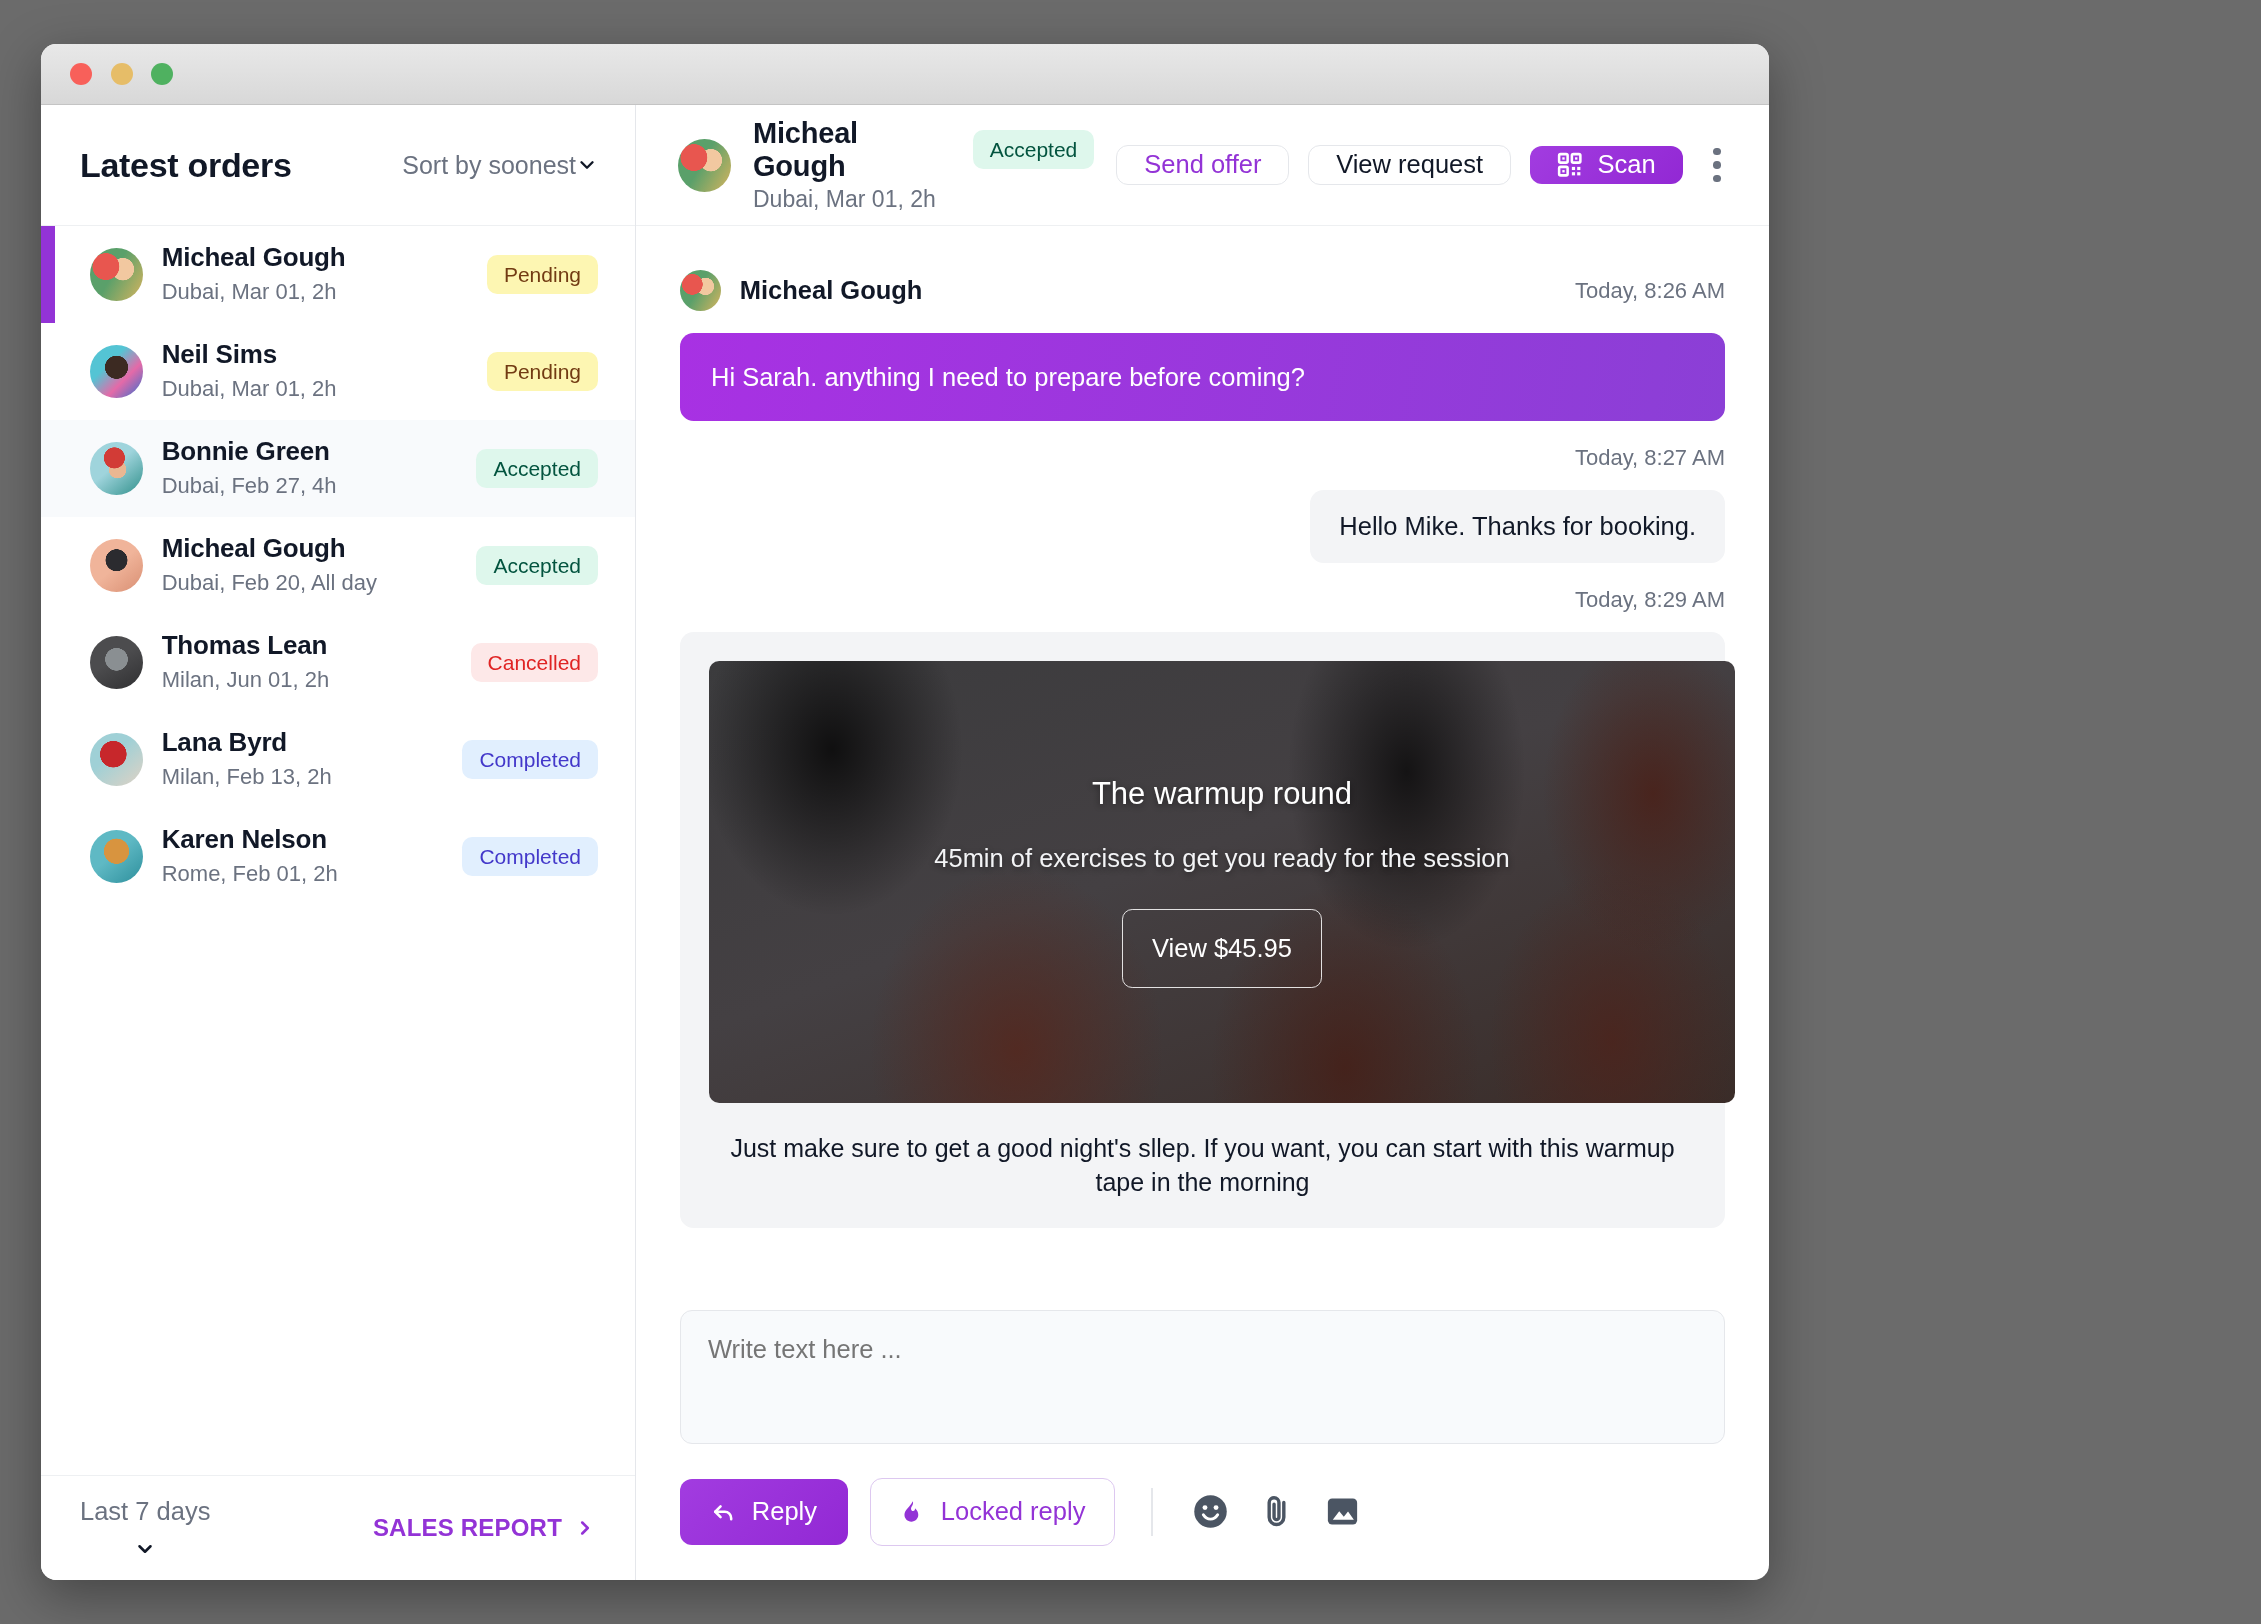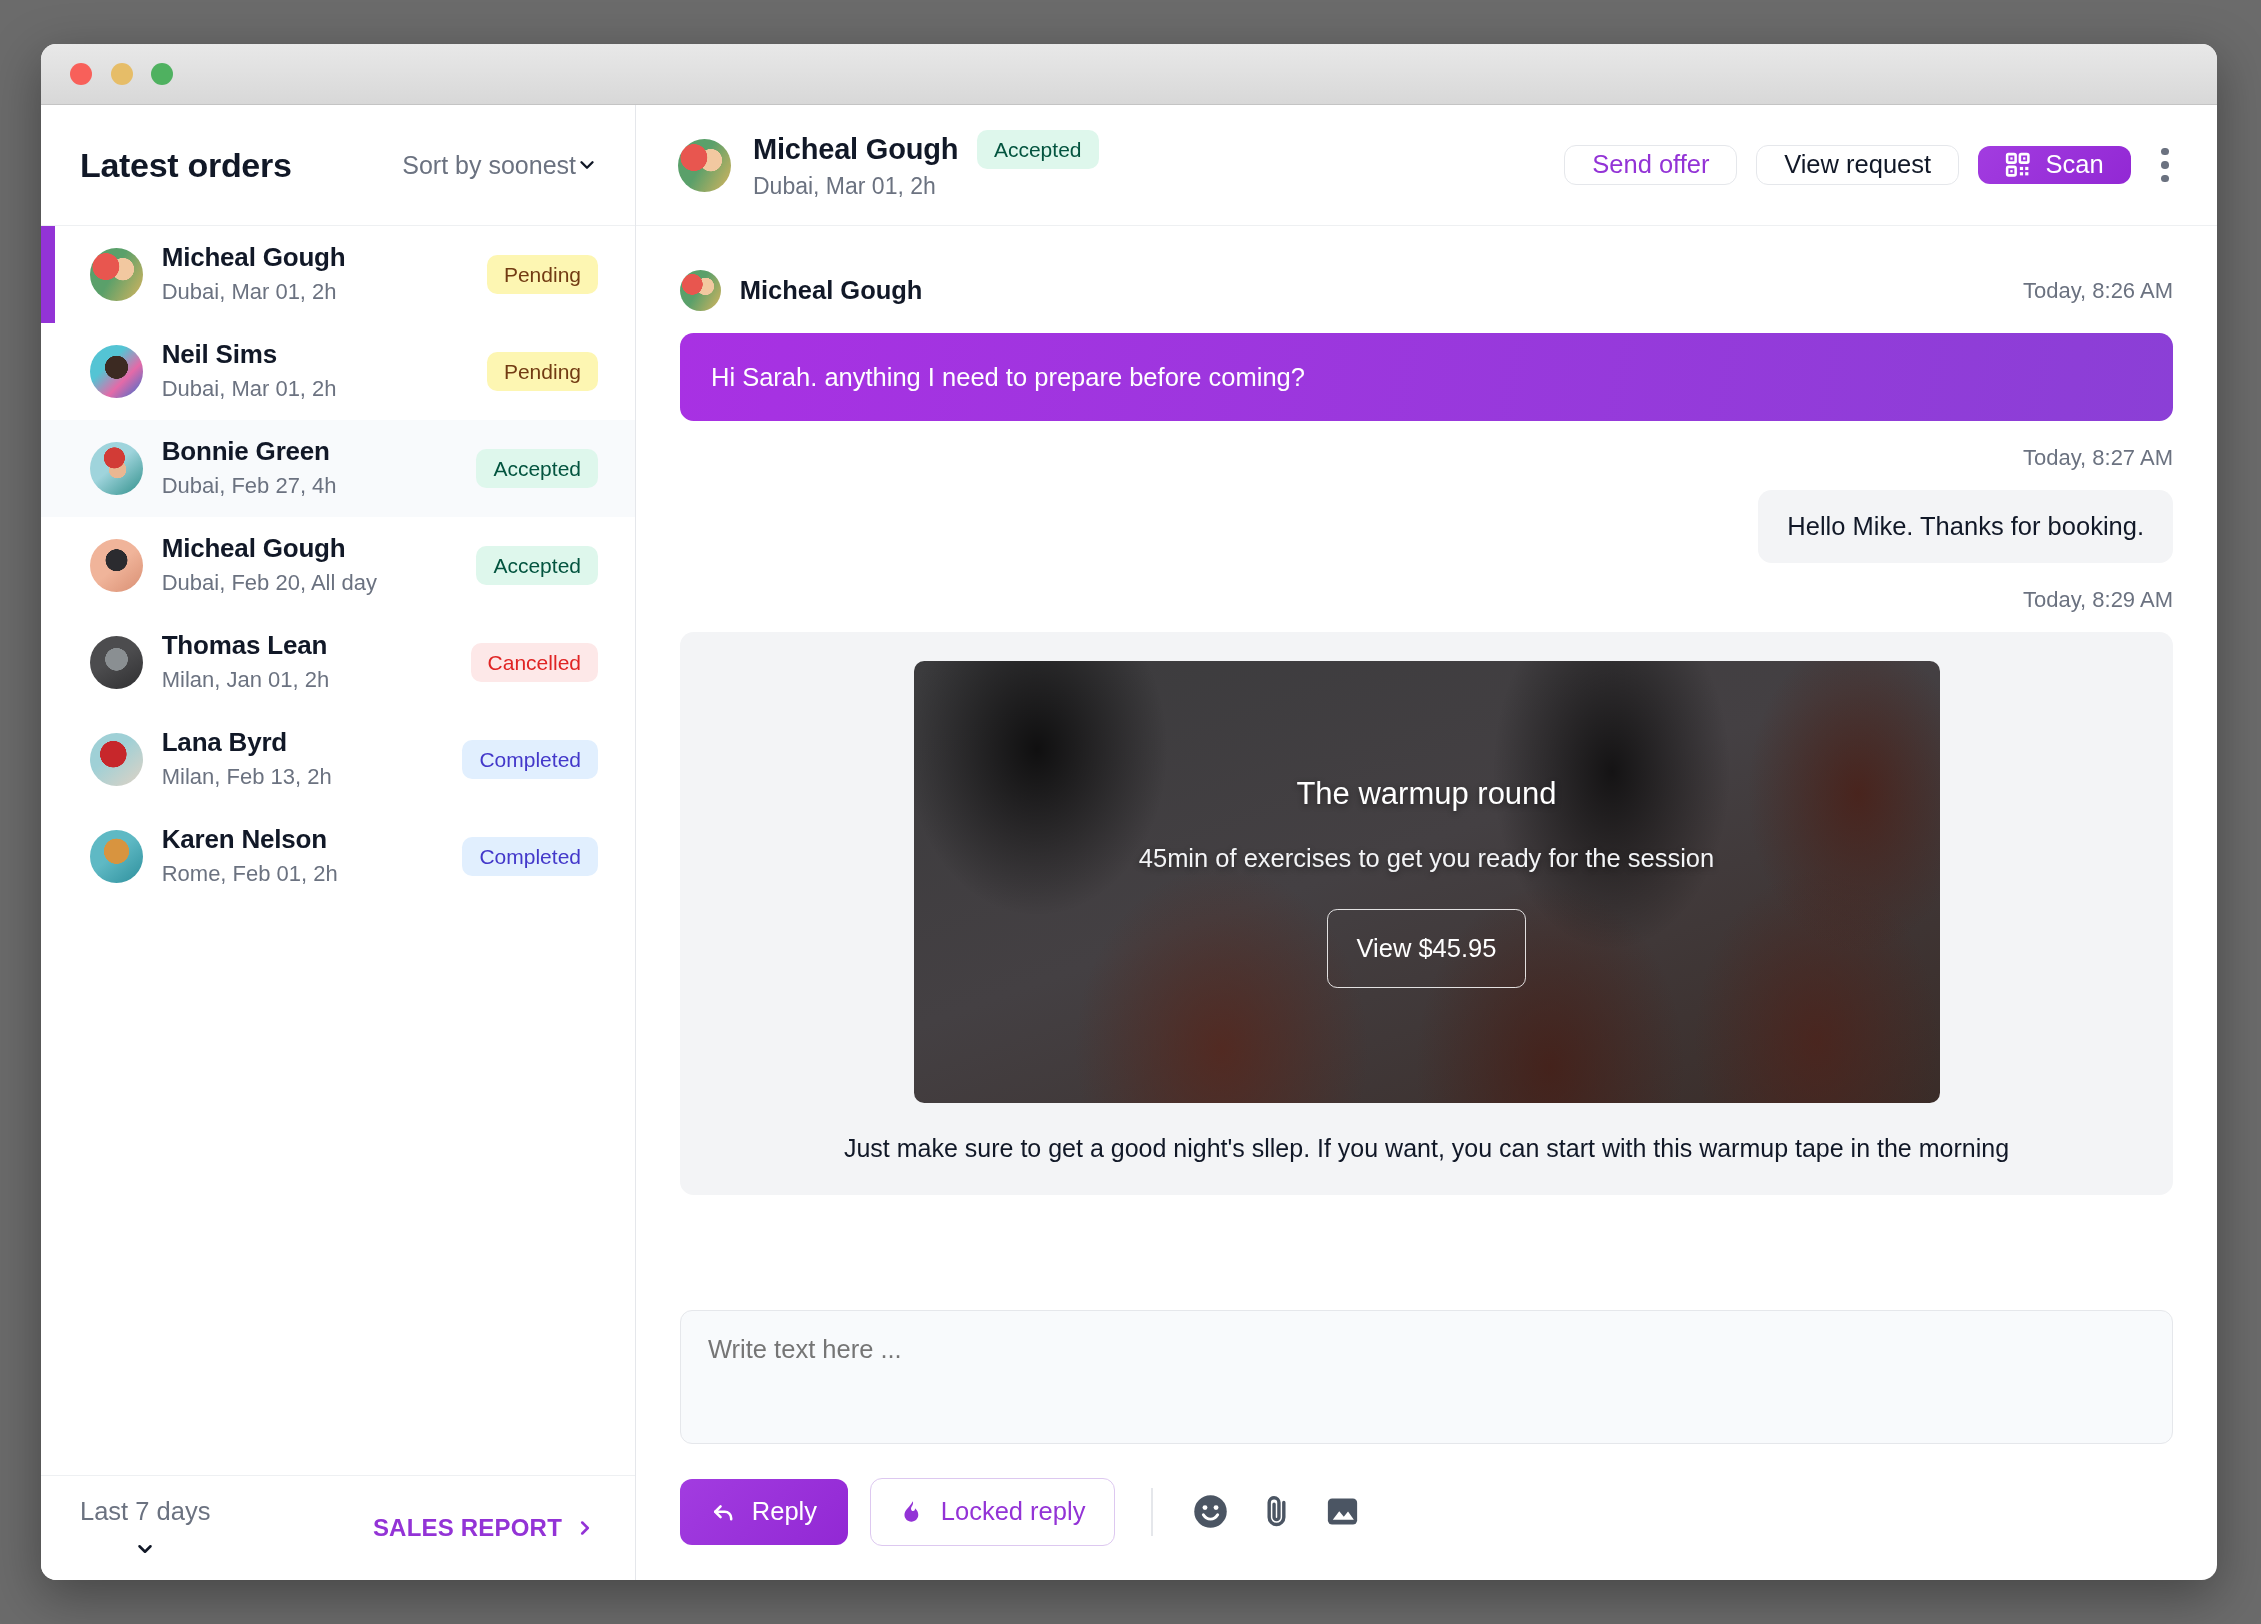--- a/index.html
+++ b/index.html
@@ -6,21 +6,21 @@
   html, body {
     width: 2261px; height: 1624px;
     background: #6b6b6b;
     font-family: "Liberation Sans", sans-serif;
     overflow: hidden;
   }
 
   .window {
     position: absolute;
     left: 41px; top: 44px;
-    width: 2176px; height: 1536px;
+    width: 1728px; height: 1536px;
     background: #ffffff;
     border-radius: 15.3px;
     overflow: hidden;
     box-shadow: 0 15.3px 51px rgba(0,0,0,0.35);
     display: flex;
     flex-direction: column;
   }
 
   
   .titlebar {
@@ -276,21 +276,21 @@
             <div class="order-text">
               <div class="order-name">Micheal Gough</div>
               <div class="order-meta">Dubai, Feb 20, All day</div>
             </div>
             <span class="badge accepted">Accepted</span>
           </div>
           <div class="order-row">
             <div class="avatar" style="background:radial-gradient(circle at 50% 44%, #8a8f92 0 28%, transparent 29%), linear-gradient(150deg,#4c4c4e 0 45%, #2f2f31 100%)"></div>
             <div class="order-text">
               <div class="order-name">Thomas Lean</div>
-              <div class="order-meta">Milan, Jan 01, 2h</div>
+              <div class="order-meta">Milan, Jun 01, 2h</div>
             </div>
             <span class="badge cancelled">Cancelled</span>
           </div>
           <div class="order-row">
             <div class="avatar" style="background:radial-gradient(circle at 44% 40%, #c7272b 0 30%, transparent 31%), linear-gradient(140deg,#9fd0d6 0 40%, #e0d2c4 100%)"></div>
             <div class="order-text">
               <div class="order-name">Lana Byrd</div>
               <div class="order-meta">Milan, Feb 13, 2h</div>
             </div>
             <span class="badge completed">Completed</span>

